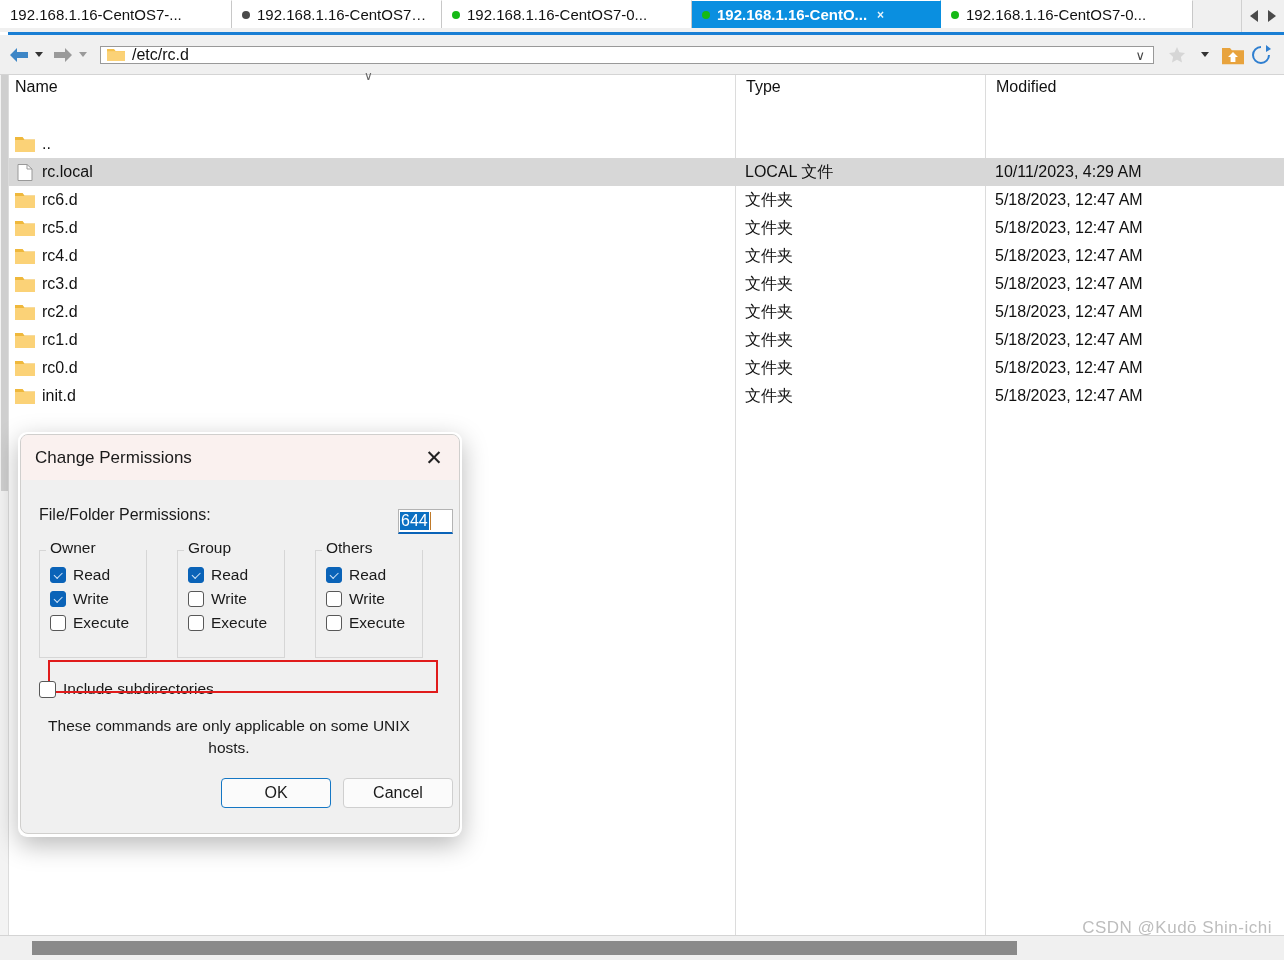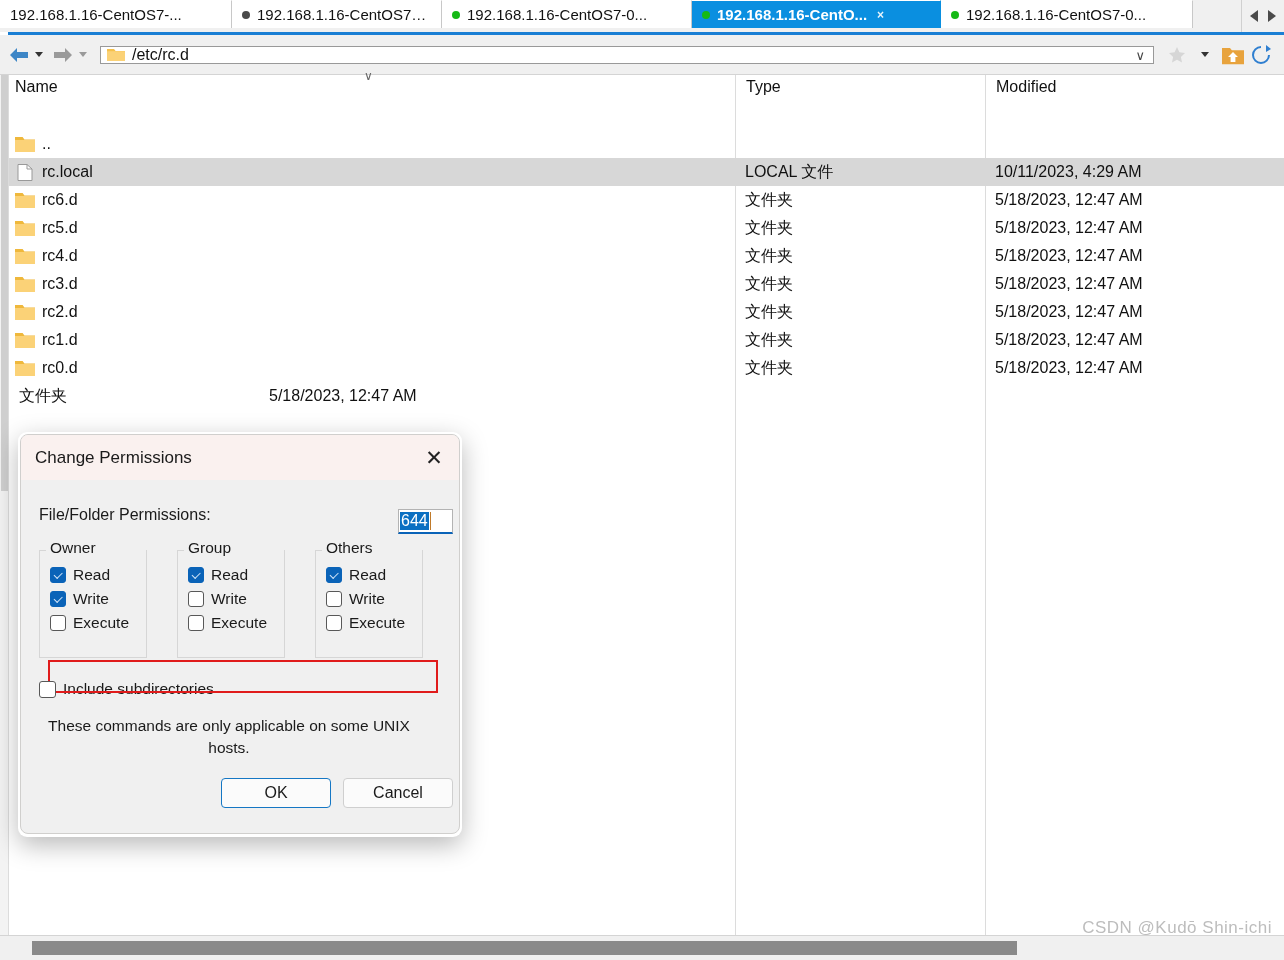--- a/index.html
+++ b/index.html
@@ -442,20 +442,27 @@
               <path d="M0 1 h7.6 l1.8 2.4 H20 v12.6 H0 Z" fill="#efb83c"></path>
               <path d="M0 4 h20 v12 H0 Z" fill="#fbd277"></path>
             </svg>
           <span>rc0.d</span>
         </div>
         <div class="cell-type">文件夹</div>
         <div class="cell-mod">5/18/2023, 12:47 AM</div>
       </div>
 
       <div class="row">
+        <div class="cell-name">
+          <svg class="ico" viewBox="0 0 20 17">
+              <path d="M0 1 h7.6 l1.8 2.4 H20 v12.6 H0 Z" fill="#efb83c"></path>
+              <path d="M0 4 h20 v12 H0 Z" fill="#fbd277"></path>
+            </svg>
+          <span>init.d</span>
+        </div>
         <div class="cell-type">文件夹</div>
         <div class="cell-mod">5/18/2023, 12:47 AM</div>
       </div>
     </div>
   </div>
 
   <div class="sortchev">∨</div>
 
   <div class="hscroll">
     <div class="hscroll-thumb"></div>

